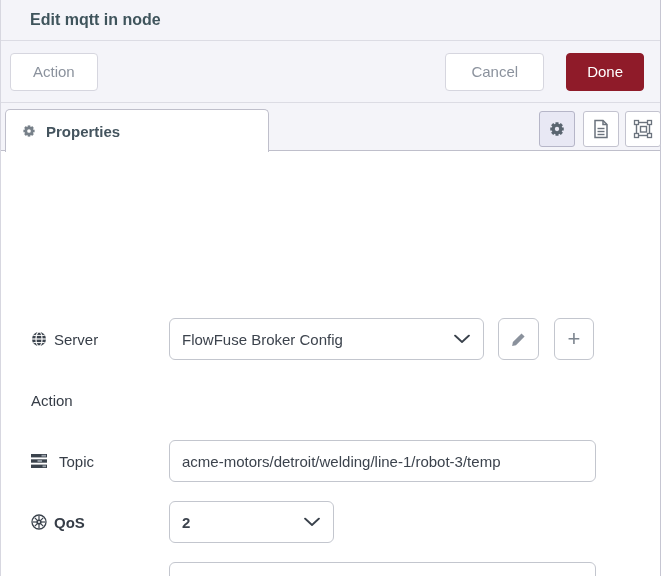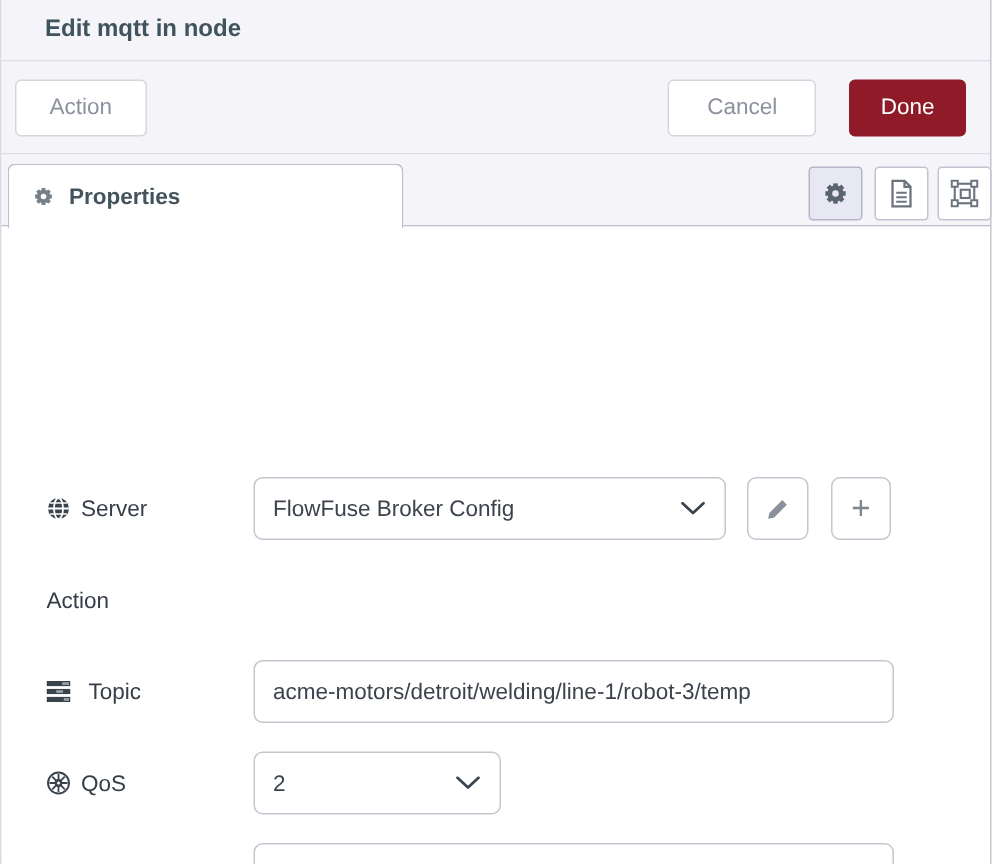--- a/index.html
+++ b/index.html
@@ -89,21 +89,21 @@
   }
   .sq-btn {
     display: flex; align-items: center; justify-content: center; cursor: pointer;
     color: #7d858f;
   }
   .plus-glyph { font-size: 22px; line-height: 1; color: #7d858f; }
   
   .r-server  { top: 167px; } .row-label.r-server { top: 167px; }
   .r-action  { top: 228px; } .row-label.r-action { top: 228px; }
   .r-topic   { top: 289px; } .row-label.r-topic  { top: 289px; gap: 12px; }
-  .r-qos     { top: 350px; } .row-label.r-qos    { top: 350px; }
+  .r-qos     { top: 350px; font-weight: bold; } .row-label.r-qos    { top: 350px; }
   .r-output  { top: 411px; } .row-label.r-output { top: 411px; }
   .pos-main  { left: 168px; }
   .w-server  { width: 315px; }
   .w-wide    { width: 427px; }
   .w-qos     { width: 165px; }
   .btn-edit  { left: 497px; width: 41px; }
   .btn-add   { left: 553px; width: 40px; }
   .icon { display: inline-flex; align-items: center; justify-content: center; }
 </style>
 </head>

